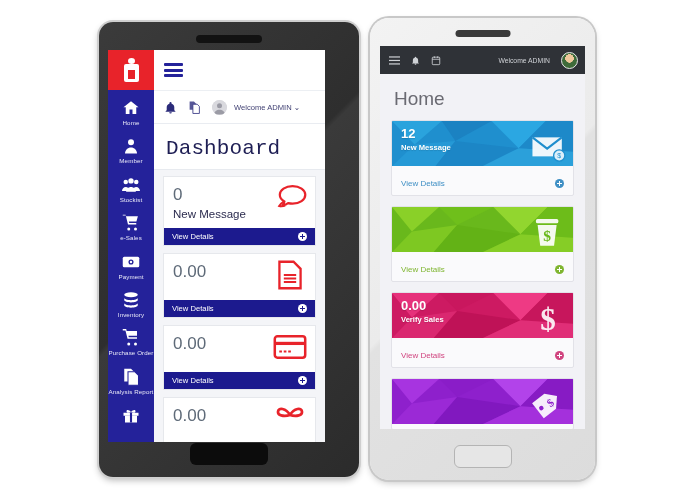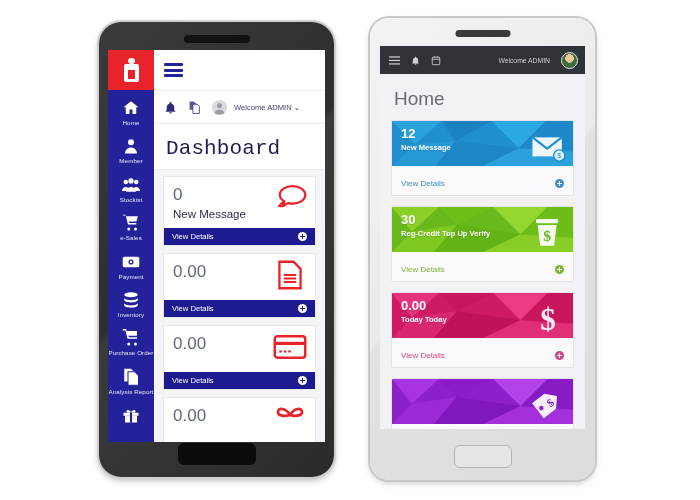--- a/index.html
+++ b/index.html
@@ -5,23 +5,23 @@
   html,body{margin:0;padding:0;}
   body{
     width:700px;height:500px;background:#ffffff;
     font-family:"Liberation Sans","DejaVu Sans",sans-serif;
     overflow:hidden;position:relative;
   }
   .stage{position:absolute;inset:0;}
 
   
   .phone1{
-    position:absolute;left:99px;top:22px;width:235px;height:455px;
+    position:absolute;left:99px;top:22px;width:260px;height:455px;
     background:linear-gradient(135deg,#3b3b3b 0%,#2e2e2e 46%,#3a3a3a 47%,#2b2b2b 100%);
-    border-radius:22px;
+    border-radius:14px;
     box-shadow:0 0 0 2px #cfcfcf, 0 3px 7px rgba(0,0,0,.30);
     box-sizing:border-box;
   }
   .p1-speaker{
     position:absolute;left:50%;top:13px;transform:translateX(-50%);
     width:66px;height:8px;border-radius:5px;background:#121212;
   }
   .p1-screen{
     position:absolute;left:9px;top:28px;width:217px;height:392px;
     background:#ffffff;overflow:hidden;
@@ -415,24 +415,20 @@
             <svg class="p2-poly" viewBox="0 0 200 50" preserveAspectRatio="none">
               <rect width="200" height="50" fill="#69b81c"></rect>
               <polygon points="0,0 52,0 22,27" fill="#8ad028"></polygon>
               <polygon points="52,0 112,0 72,20" fill="#6fbf1b"></polygon>
               <polygon points="22,27 72,20 46,50 0,50" fill="#7ec822"></polygon>
               <polygon points="112,0 172,0 142,30" fill="#92d62f"></polygon>
               <polygon points="72,20 142,30 100,50 46,50" fill="#63b216"></polygon>
               <polygon points="172,0 200,0 200,34 142,30" fill="#6dbc1a"></polygon>
               <polygon points="142,30 200,34 200,50 100,50" fill="#86cd26"></polygon>
             </svg>
-            <div class="p2-ct-text">
-              <div class="p2-num">30</div>
-              <div class="p2-lab">Reg-Credit Top Up Verify</div>
-            </div>
             <svg class="p2-ct-ico" viewBox="0 0 44 40" opacity=".92">
               <rect x="8" y="5" width="26" height="5" rx="2" fill="#fff"></rect>
               <path d="M10 12h22l-3 24H13z" fill="#fff"></path>
               <text x="21" y="31" font-size="18" text-anchor="middle" fill="#69b81c" font-family="Liberation Serif, serif" font-weight="bold">$</text>
             </svg>
           </div>
           <div class="p2-view" style="color:#7fb530">
             <span>View Details</span>
             <span class="plusc" style="background:#7fb530"></span>
           </div>
@@ -445,21 +441,21 @@
               <polygon points="0,0 52,0 22,27" fill="#e6317b"></polygon>
               <polygon points="52,0 112,0 72,20" fill="#c9175e"></polygon>
               <polygon points="22,27 72,20 46,50 0,50" fill="#da2870"></polygon>
               <polygon points="112,0 172,0 142,30" fill="#ee3a84"></polygon>
               <polygon points="72,20 142,30 100,50 46,50" fill="#bf1257"></polygon>
               <polygon points="172,0 200,0 200,34 142,30" fill="#c7165c"></polygon>
               <polygon points="142,30 200,34 200,50 100,50" fill="#e02e77"></polygon>
             </svg>
             <div class="p2-ct-text">
               <div class="p2-num">0.00</div>
-              <div class="p2-lab">Today Today</div>
+              <div class="p2-lab">Verify Sales</div>
             </div>
             <svg class="p2-ct-ico" viewBox="0 0 44 40" opacity=".9">
               <text x="22" y="34" font-size="36" text-anchor="middle" fill="#ffffff" font-family="Liberation Serif, serif" font-weight="bold">$</text>
             </svg>
           </div>
           <div class="p2-view" style="color:#d0447f">
             <span>View Details</span>
             <span class="plusc" style="background:#d0447f"></span>
           </div>
         </div>

